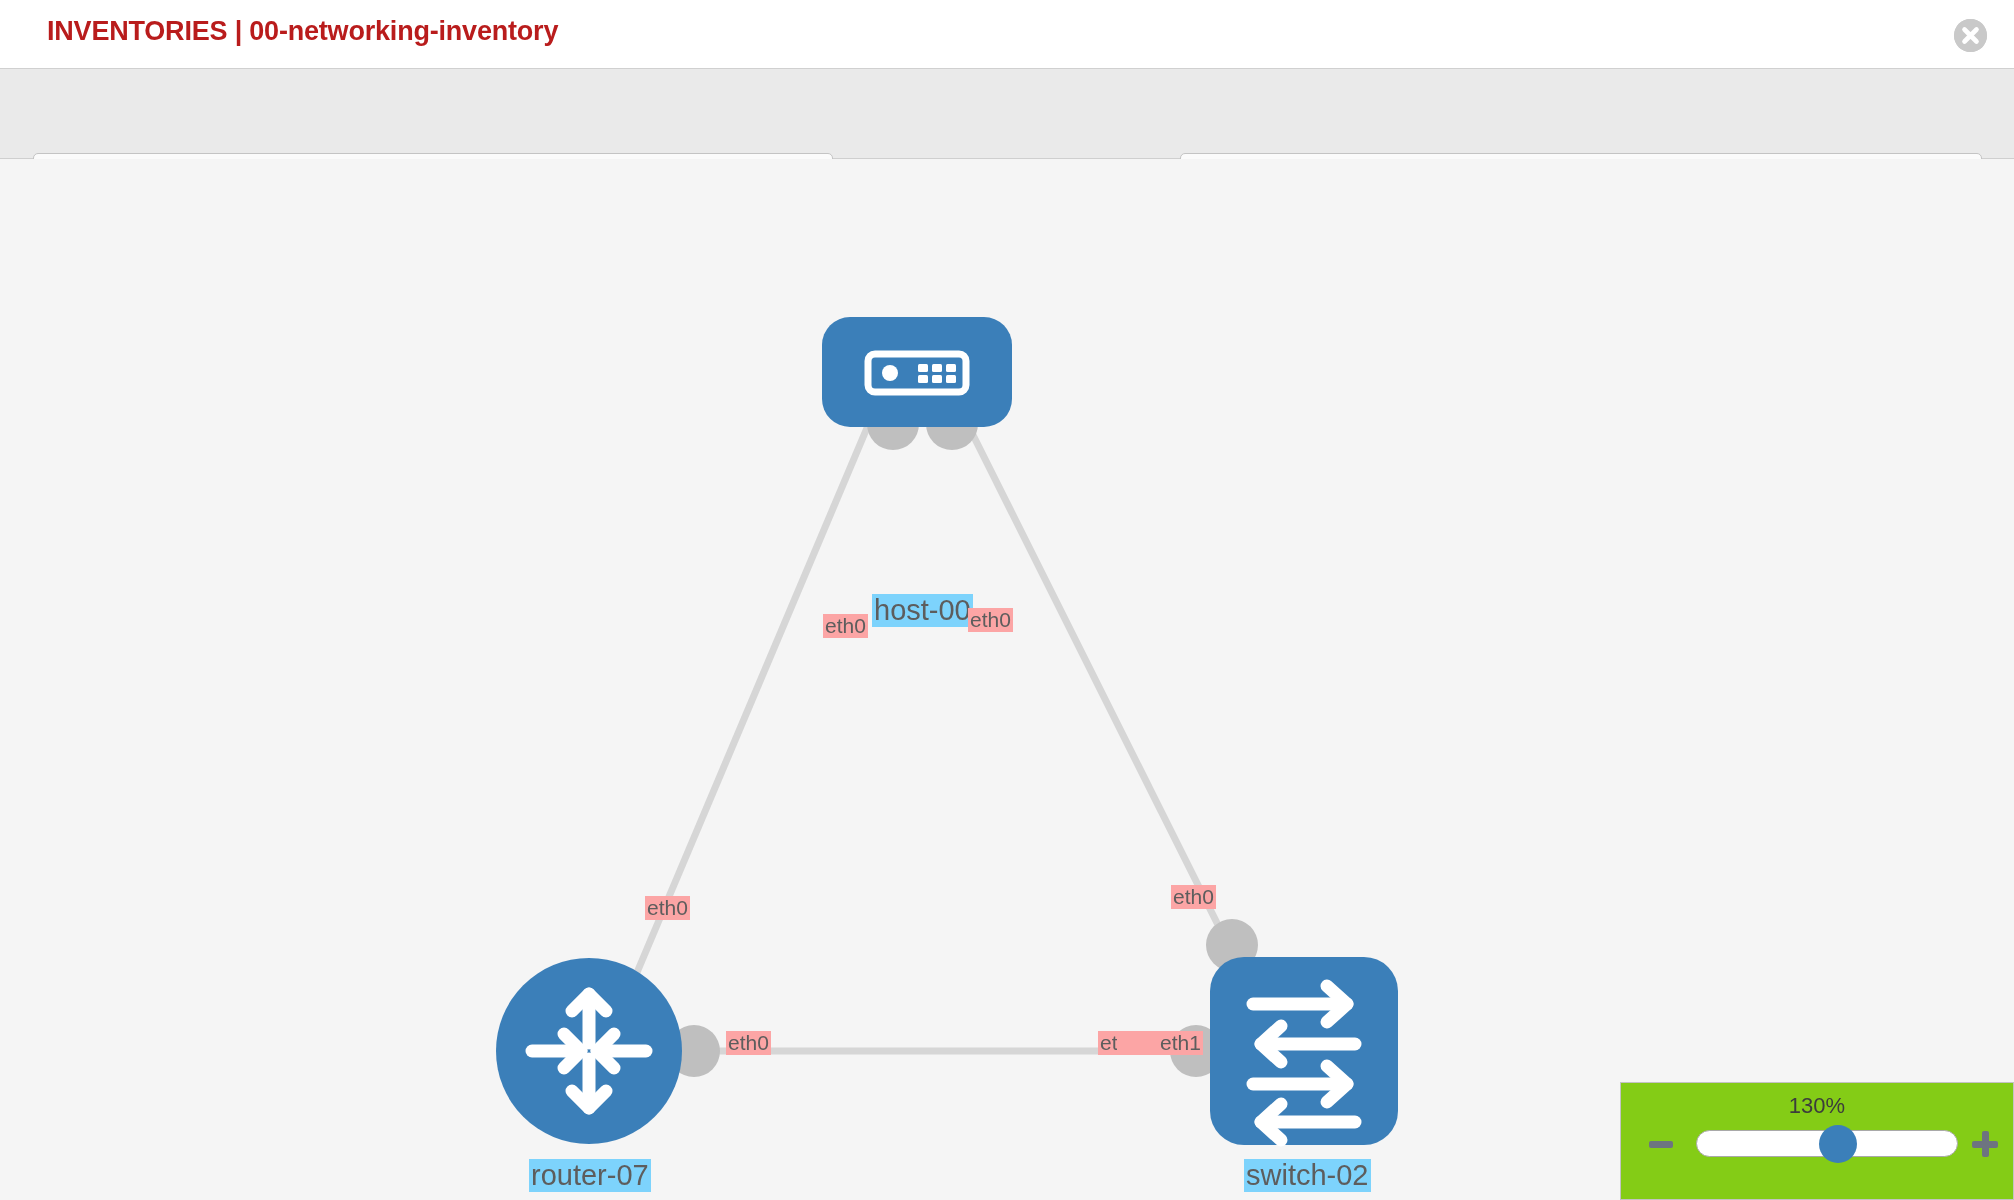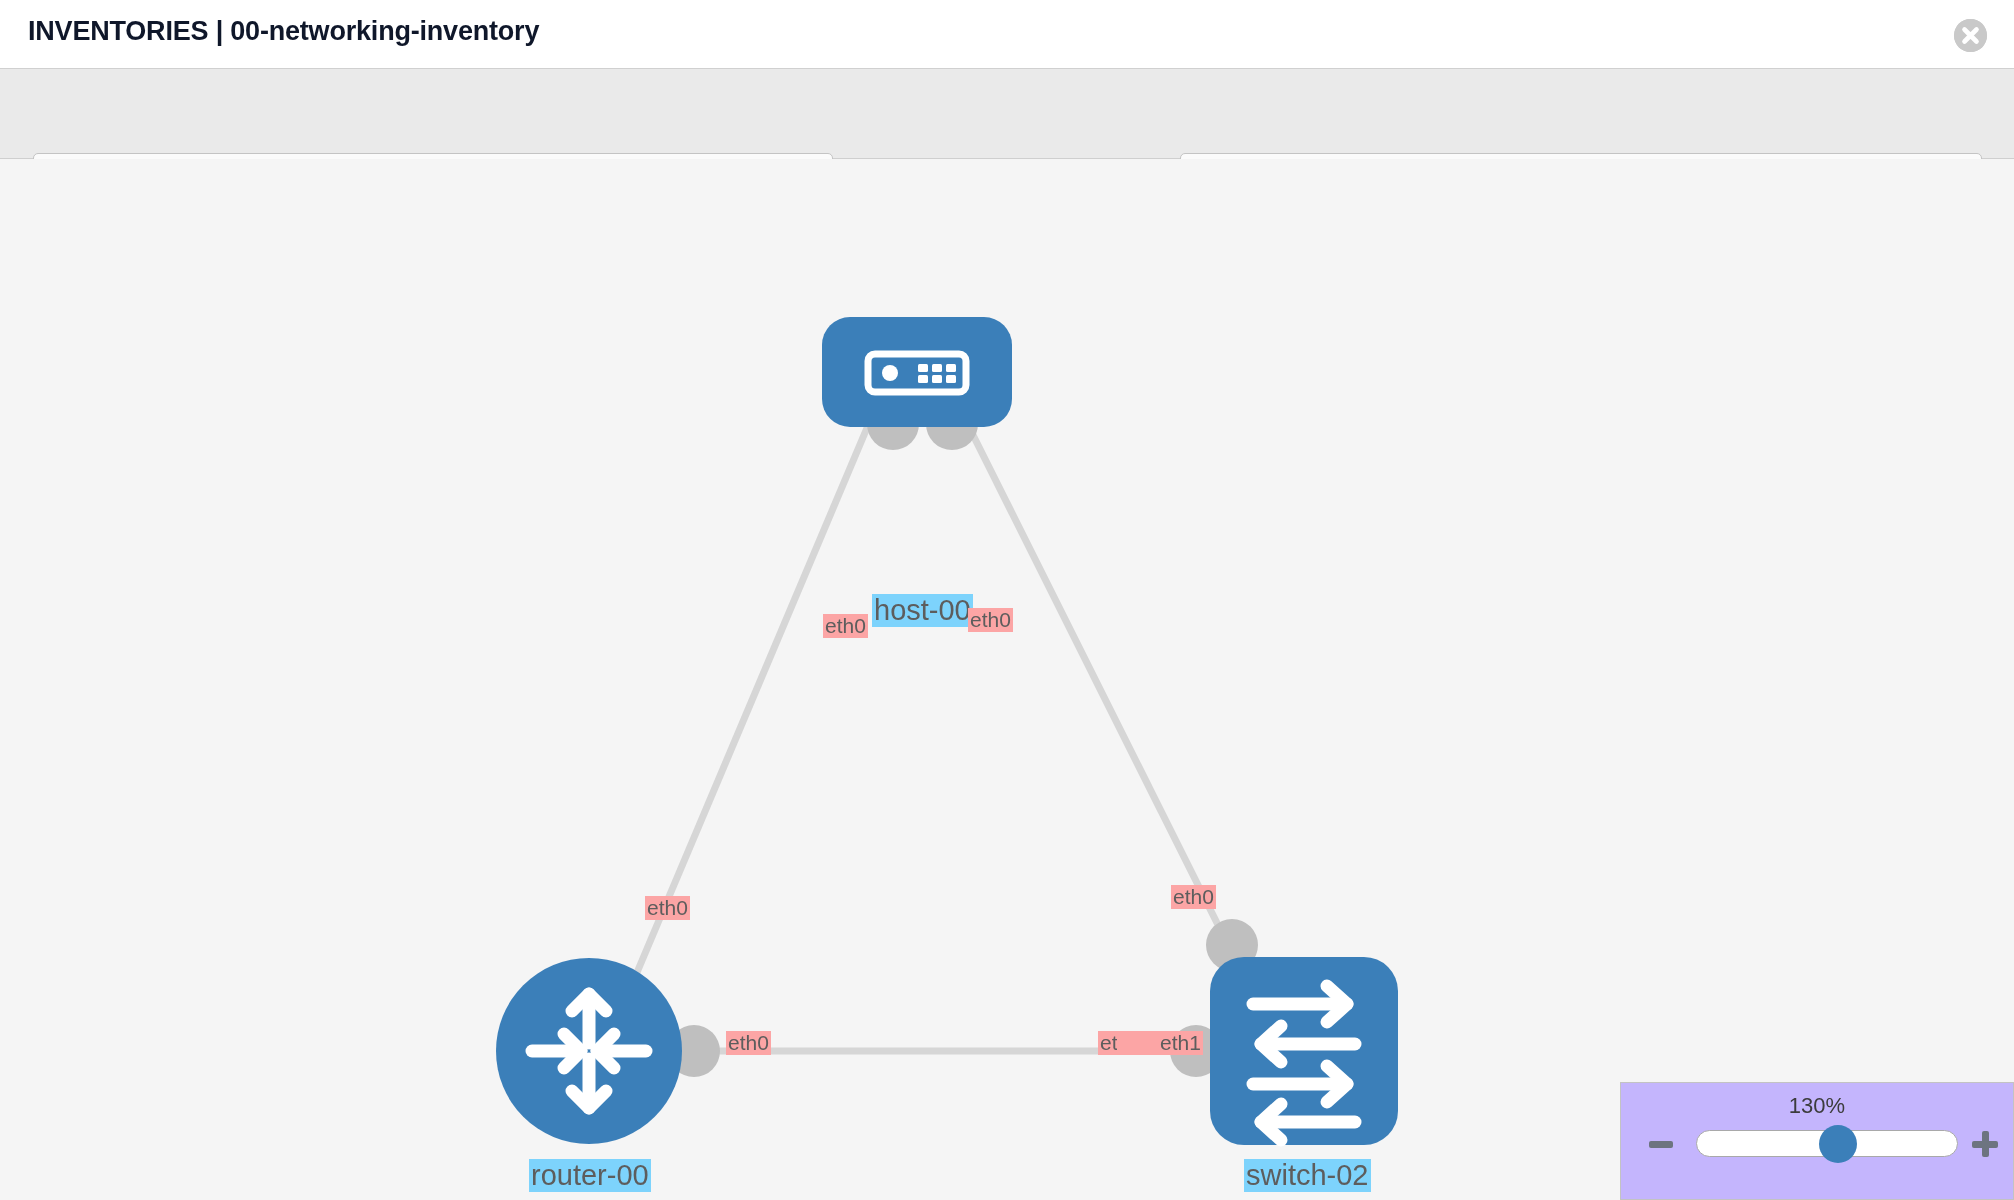--- a/index.html
+++ b/index.html
@@ -12,23 +12,23 @@
   }
 
   
   #header {
     position: absolute; left: 0; top: 0;
     width: 2014px; height: 69px;
     background: #ffffff;
     border-bottom: 1px solid #d0d0d0;
   }
   #page-title {
-    position: absolute; left: 28px; top: 16px;
+    position: absolute; left: 47px; top: 16px;
     font-size: 27px; font-weight: bold;
-    color: #0f172a;
+    color: #b91c1c;
     letter-spacing: -0.2px;
     white-space: nowrap;
   }
   #close-btn {
     position: absolute; right: 27px; top: 19px;
     width: 33px; height: 33px;
     border-radius: 50%;
     background: #c9c9c9;
     cursor: pointer;
   }
@@ -111,21 +111,21 @@
     color: #5d5d5d;
     background: #fca5a5;
     white-space: nowrap;
     padding: 0 2px;
   }
 
   
   #zoom-panel {
     position: absolute; left: 1620px; top: 1082px;
     width: 394px; height: 118px;
-    background: #c4b5fd;
+    background: #84cc16;
     border: 1px solid #c3c3c3;
   }
   #zoom-value {
     position: absolute; left: 0; right: 0; top: 10px;
     text-align: center;
     font-size: 22px; color: #3c3c3c;
   }
   #zoom-minus {
     position: absolute; left: 28px; top: 58px;
     width: 24px; height: 7px;
@@ -260,21 +260,21 @@
         <path d="M1281 867 L1261 885 L1281 903"></path>
         <path d="M1253 925 L1347 925"></path>
         <path d="M1327 907 L1347 925 L1327 943"></path>
         <path d="M1355 963 L1261 963"></path>
         <path d="M1281 945 L1261 963 L1281 981"></path>
       </g>
     </g>
   </svg>
 
   <div class="node-label" style="left:872px; top:435px;">host-00</div>
-  <div class="node-label" style="left:529px; top:1000px;">router-00</div>
+  <div class="node-label" style="left:529px; top:1000px;">router-07</div>
   <div class="node-label" style="left:1244px; top:1000px;">switch-02</div>
 
   <div class="edge-label" style="left:823px; top:455px;">eth0</div>
   <div class="edge-label" style="left:968px; top:449px;">eth0</div>
 
   <div class="edge-label" style="left:645px; top:737px;">eth0</div>
   <div class="edge-label" style="left:1171px; top:726px;">eth0</div>
 
   <div class="edge-label" style="left:726px; top:872px;">eth0</div>
   <div class="edge-label" style="left:1098px; top:872px;">eth0</div>

